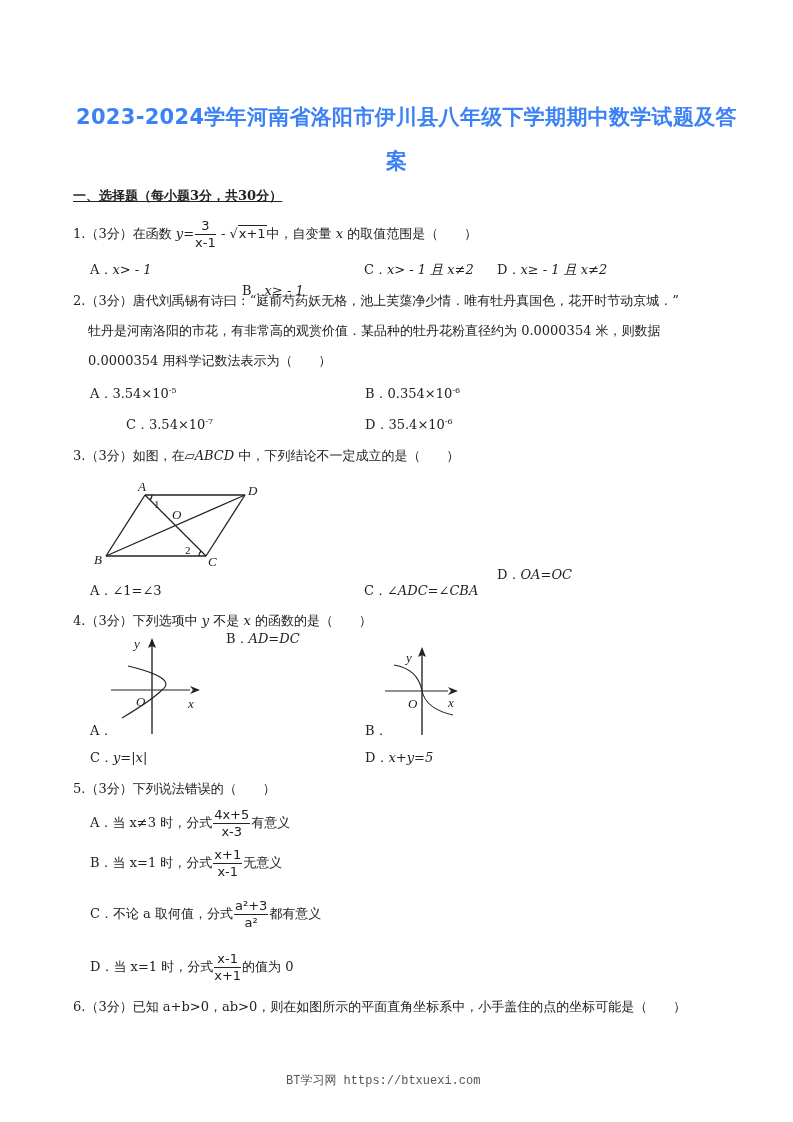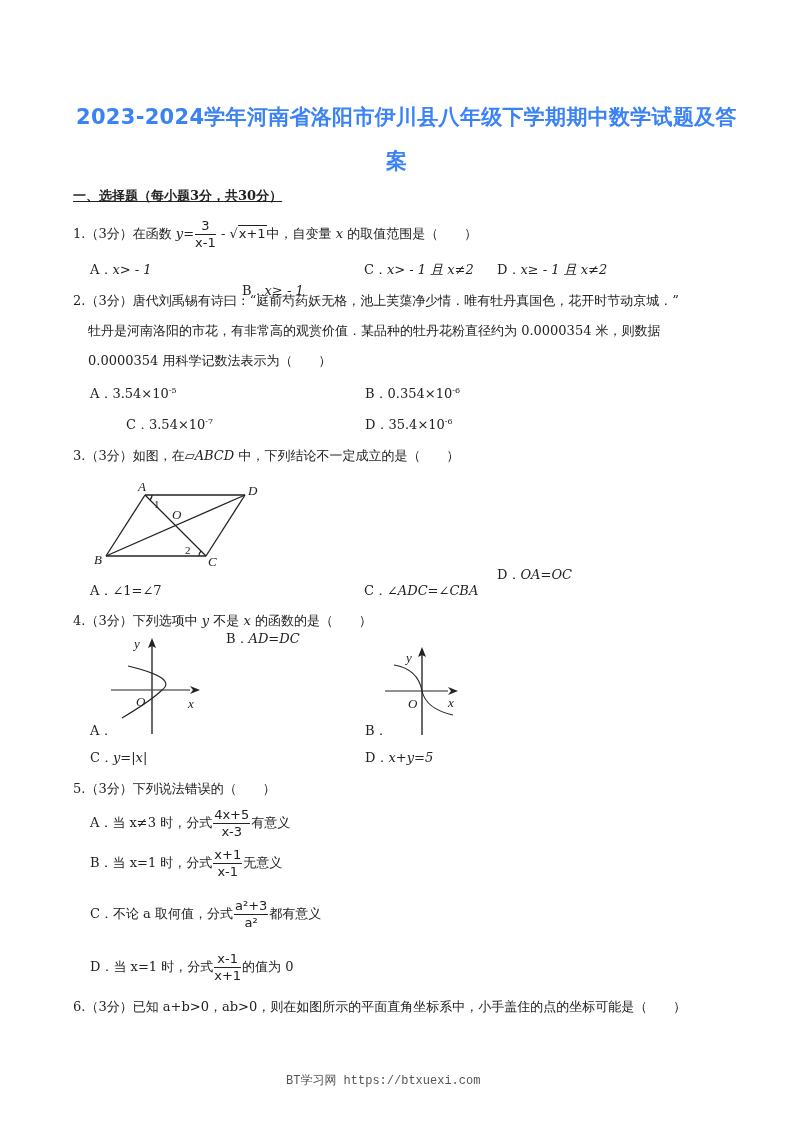--- a/index.html
+++ b/index.html
@@ -64,21 +64,21 @@
     <path d="M 111 78 A 7 7 0 0 1 113 73"></path>
   </g>
   <text class="lbl" x="50" y="13">A</text>
   <text class="lbl" x="160" y="17">D</text>
   <text class="lbl" x="6" y="86">B</text>
   <text class="lbl" x="120" y="88">C</text>
   <text class="lbl" x="84" y="41">O</text>
   <text class="num-lbl" x="66" y="30">1</text>
   <text class="num-lbl" x="97" y="76">2</text>
 </svg>
-<div class="abs opt" style="left:90px; top:582px;"><span>A．</span><span>∠1=∠7</span></div>
+<div class="abs opt" style="left:90px; top:582px;"><span>A．</span><span>∠1=∠3</span></div>
 <div class="abs opt" style="left:226px; top:582px;margin-top:48px;"><span>B．</span><span class="it">AD=DC</span></div>
 <div class="abs opt" style="left:364px; top:582px;"><span>C．</span><span class="it">∠ADC=∠CBA</span></div>
 <div class="abs opt" style="left:497px; top:566px;"><span>D．</span><span class="it">OA=OC</span></div>
 
 <div class="abs q" style="left:73px; top:612px;">
   <span>4.</span><span>（3分）</span><span>下列选项中 </span><i>y</i><span> 不是 </span><i>x</i><span> 的函数的是（　　）</span>
 </div>
 
 <svg class="abs" style="left:108px; top:638px;" width="100" height="100" viewBox="0 0 100 100">
   <g stroke="#222" fill="none">

